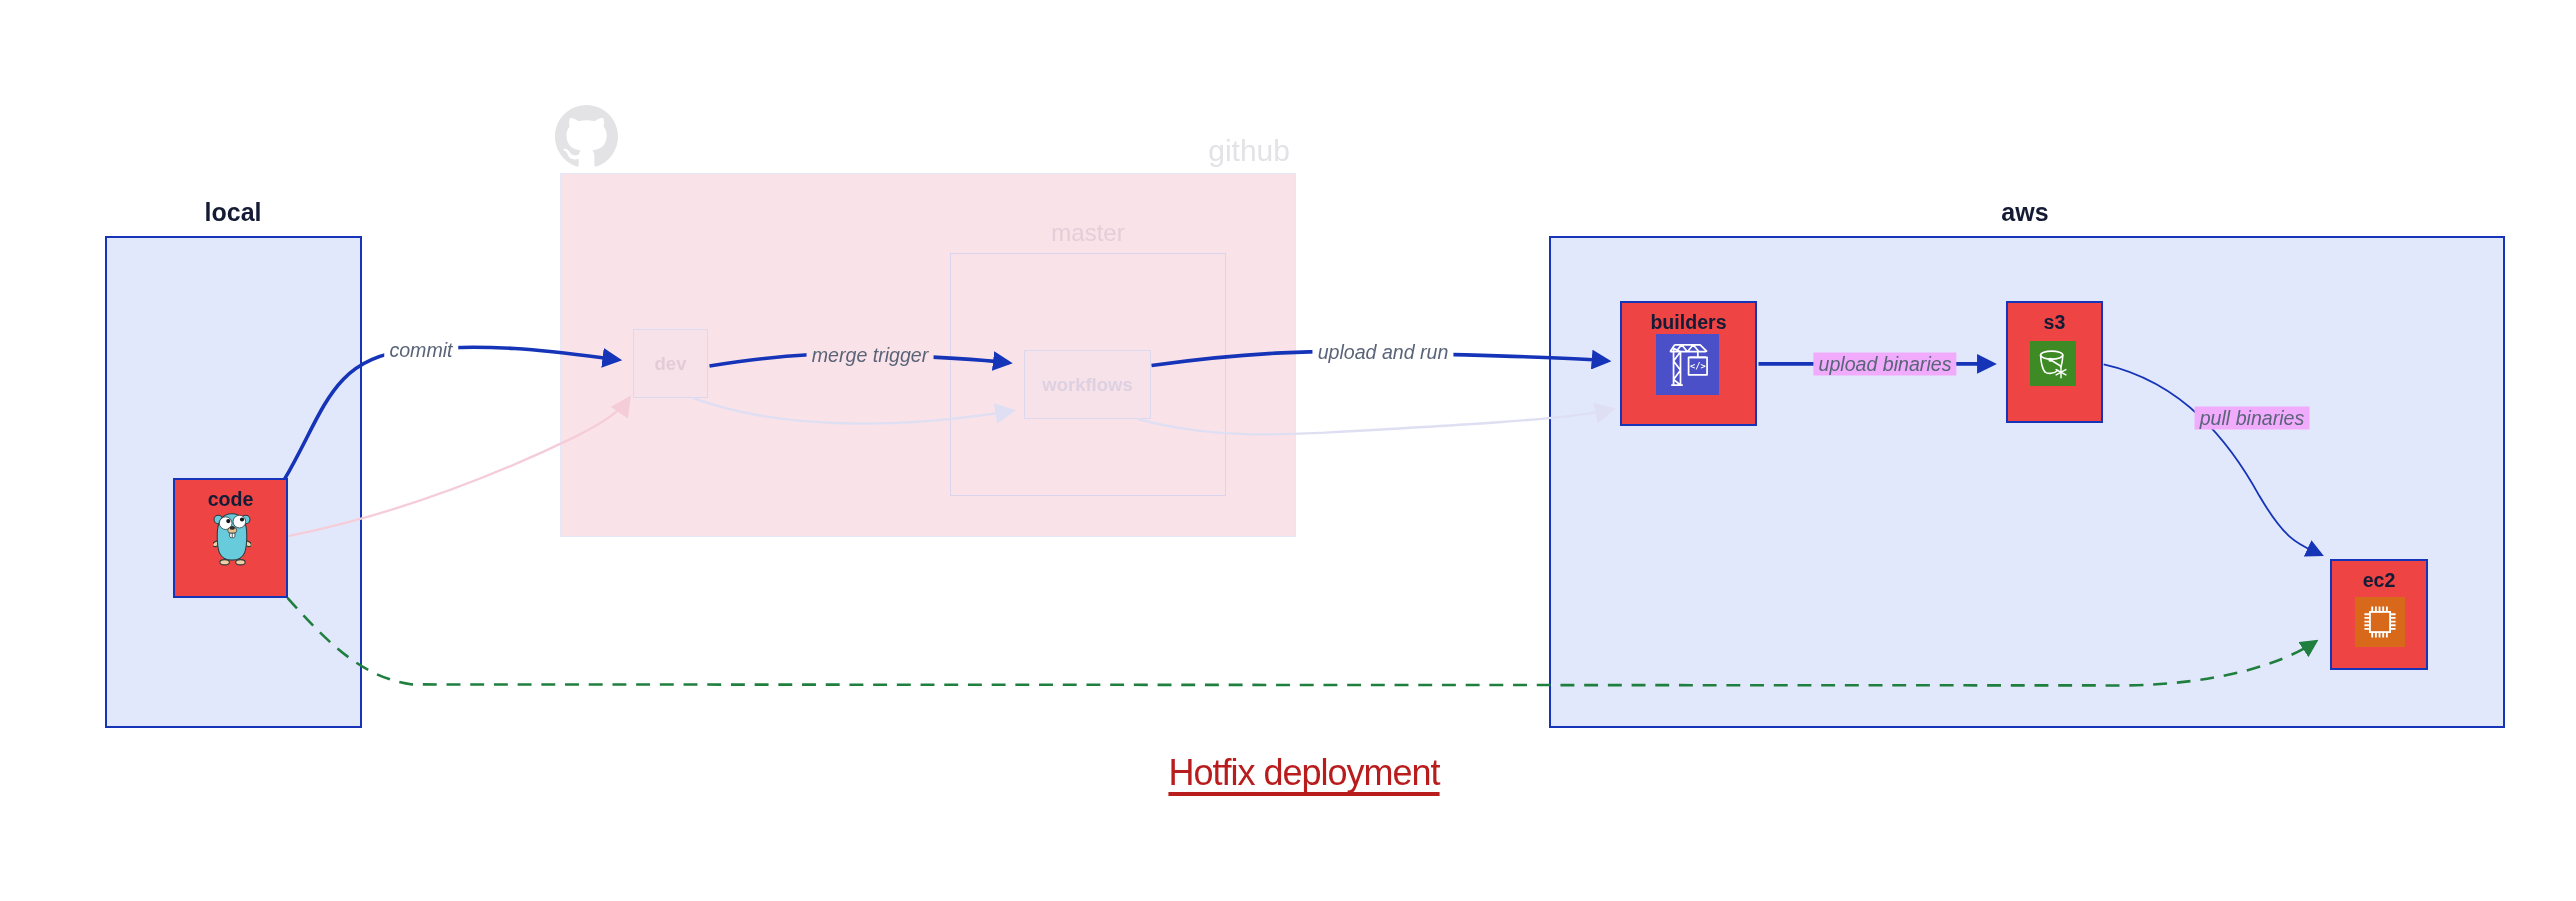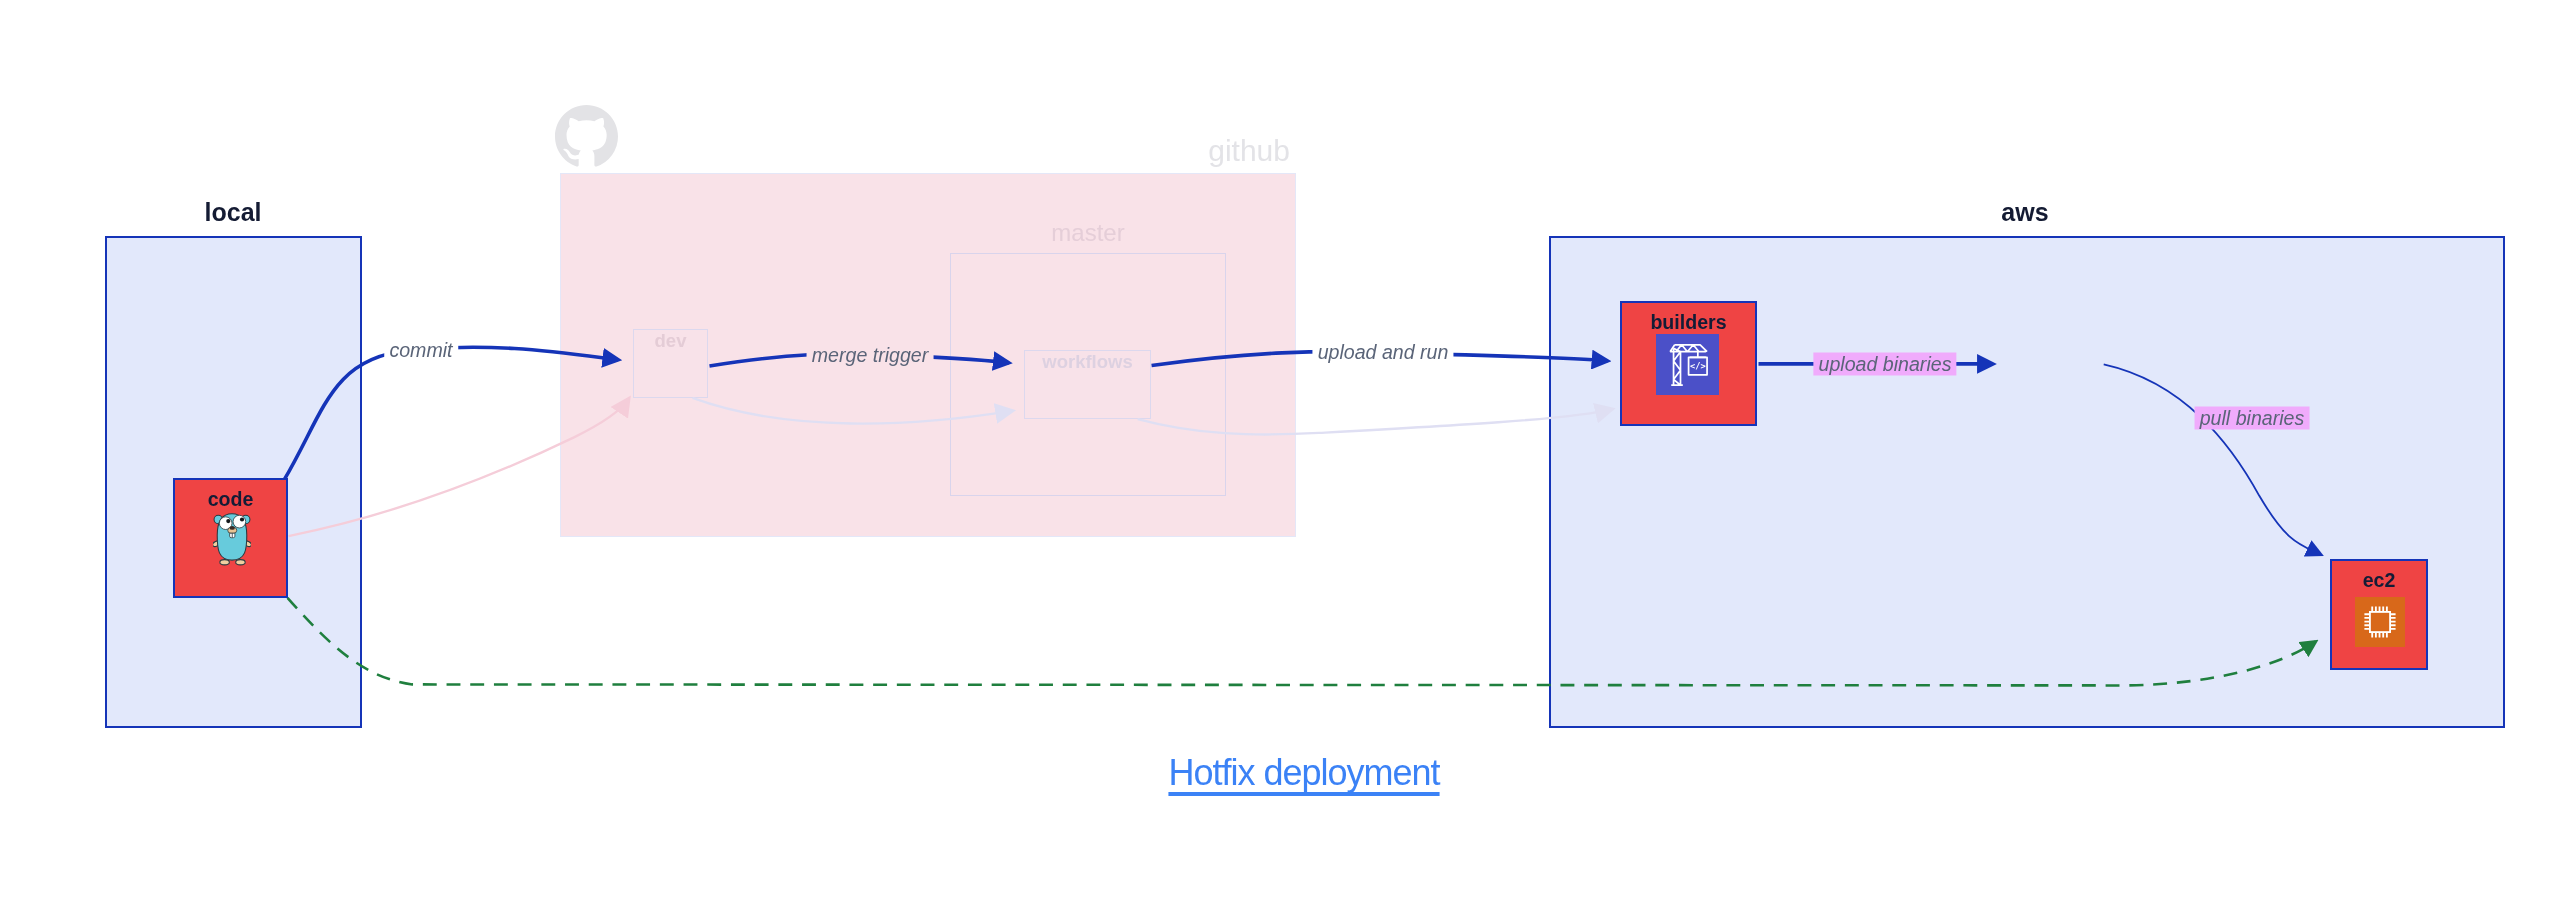--- a/index.html
+++ b/index.html
@@ -13,21 +13,21 @@
   .group.pink{border:1px solid #e4e7f8;background:#f9e2e8;}
   .group.master{border:1.5px solid #d9d4ec;background:transparent;}
   .group-label{
     position:absolute;transform:translate(-50%,-50%);
     font-size:25px;font-weight:600;color:#141b33;white-space:nowrap;
   }
   .group-label.faded-github{color:#e3e3e7;font-size:30px;font-weight:500;transform:translate(-100%,-50%);}
   .group-label.faded-master{color:#e5ced8;font-size:24px;font-weight:500;}
   
   .node{position:absolute;box-sizing:border-box;border:2.1px solid #1534b8;background:#ef4444;text-align:center;}
-  .node.faded{border:1.5px solid #dcd8ee;background:#f8e2e9;display:flex;justify-content:center;}
+  .node.faded{border:1.5px solid #dcd8ee;background:#f8e2e9;display:flex;align-items:center;justify-content:center;}
   .node-label{font-weight:bold;font-size:19.6px;color:#131c36;margin-top:8.2px;}
   .node.faded .node-label{margin:0;font-size:18.5px;}
   .faded-pink-text{color:#e4ccd6;}
   .faded-lav-text{color:#ddd1e1;}
   .icon-tile{position:absolute;display:flex;align-items:center;justify-content:center;}
   .tile-indigo{background:#4b50c8;}
   .tile-green{background:#3e8b26;}
   .tile-orange{background:#d8681a;}
   
   svg.edges{position:absolute;left:0;top:0;z-index:3;pointer-events:none;}
@@ -35,21 +35,21 @@
     position:absolute;z-index:4;transform:translate(-50%,-50%);
     font-style:italic;font-size:19.6px;color:#5a6478;padding:0 5.2px;white-space:nowrap;
   }
   .bg-white{background:#ffffff;}
   .bg-pink{background:#f9e2e8;}
   .bg-lav{background:#f0abfc;}
   .z2{z-index:2;} .z4{z-index:4;}
   
   .diagram-title{
     position:absolute;left:1304px;top:773px;transform:translate(-50%,-50%);z-index:5;
-    font-size:36px;font-weight:500;letter-spacing:-1px;color:#3b82f6;
+    font-size:36px;font-weight:500;letter-spacing:-1px;color:#b91c1c;
     text-decoration:underline;text-decoration-thickness:3.6px;text-underline-offset:7.2px;white-space:nowrap;
   }
 </style>
 </head>
 <body>
 
 <div class="canvas">
 
   <div class="group blue" style="left:105px;top:236px;width:257px;height:492px;"></div>
   <div class="group-label" style="left:233px;top:212px;text-align:right;">local</div>
@@ -148,20 +148,39 @@
           <path d="M20 16 V80 M32 22 V80 M20 16 L32 22 M20 38 L32 22 M20 38 L32 54 M20 70 L32 54 M20 70 L32 80 M16 80 H36"></path>
           <path d="M14 22 H76 M22 10 H66 L78 22 M22 10 L14 22 M34 10 L24 22 M34 10 L44 22 M54 10 L44 22 M54 10 L64 22"></path>
           <path d="M62 22 V32 M48 32 H76"></path>
           <rect x="46" y="32" width="32" height="30"></rect>
         </g>
         <text x="62" y="52" fill="#ffffff" font-size="15" font-weight="bold" text-anchor="middle" font-family="DejaVu Sans Mono, monospace">&lt;/&gt;</text>
       </svg>
     </div>
   </div>
 
+  <div class="node" style="left:2006px;top:301px;width:97px;height:122px;z-index:4;">
+    <div class="node-label">s3</div>
+    <div class="icon-tile tile-green" style="left:21.6px;top:38px;width:46px;height:45px;">
+      <svg width="40" height="40" viewBox="0 0 90 90">
+        <g stroke="#ffffff" stroke-width="3.5" fill="none" stroke-linecap="round">
+          <ellipse cx="42" cy="25" rx="25" ry="9"></ellipse>
+          <path d="M17 25 C18 43 21 56 27 63 M67 25 C66.5 37 65 46 62 52"></path>
+          <path d="M27 63 C33 68 48 67 56 59"></path>
+          <line x1="40" y1="36" x2="63" y2="50"></line>
+          <circle cx="39" cy="35.5" r="2.8" fill="#ffffff"></circle>
+          <g stroke-width="3.2">
+            <line x1="63" y1="51" x2="63" y2="76"></line>
+            <line x1="52" y1="57.5" x2="74" y2="69.5"></line>
+            <line x1="52" y1="69.5" x2="74" y2="57.5"></line>
+          </g>
+        </g>
+      </svg>
+    </div>
+  </div>
 
   <div class="node" style="left:2330px;top:559px;width:98px;height:111px;z-index:4;">
     <div class="node-label">ec2</div>
     <div class="icon-tile tile-orange" style="left:23px;top:36px;width:50px;height:50px;">
       <svg width="44" height="44" viewBox="0 0 96 96">
         <g stroke="#ffffff" stroke-width="4" fill="none">
           <rect x="26" y="26" width="44" height="44"></rect>
           <path d="M31 14 V26 M39 14 V26 M47 14 V26 M55 14 V26 M63 14 V26"></path>
           <path d="M31 70 V82 M39 70 V82 M47 70 V82 M55 70 V82 M63 70 V82"></path>
           <path d="M14 31 H26 M14 39 H26 M14 47 H26 M14 55 H26 M14 63 H26"></path>

